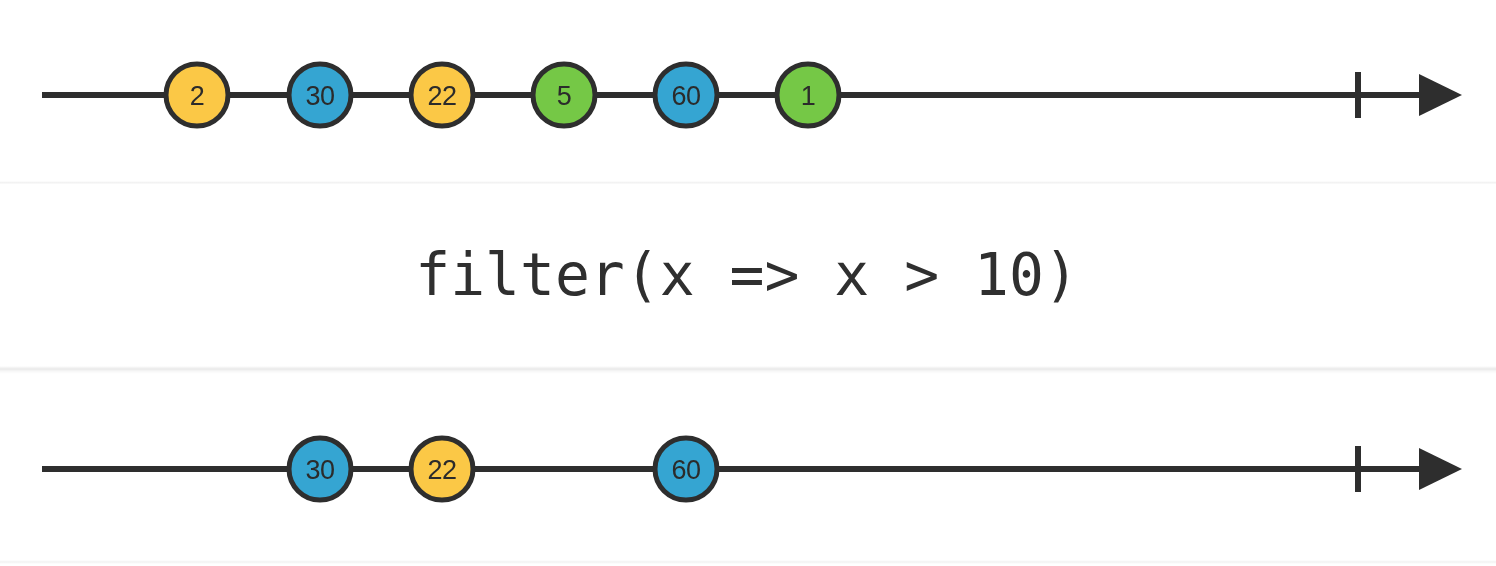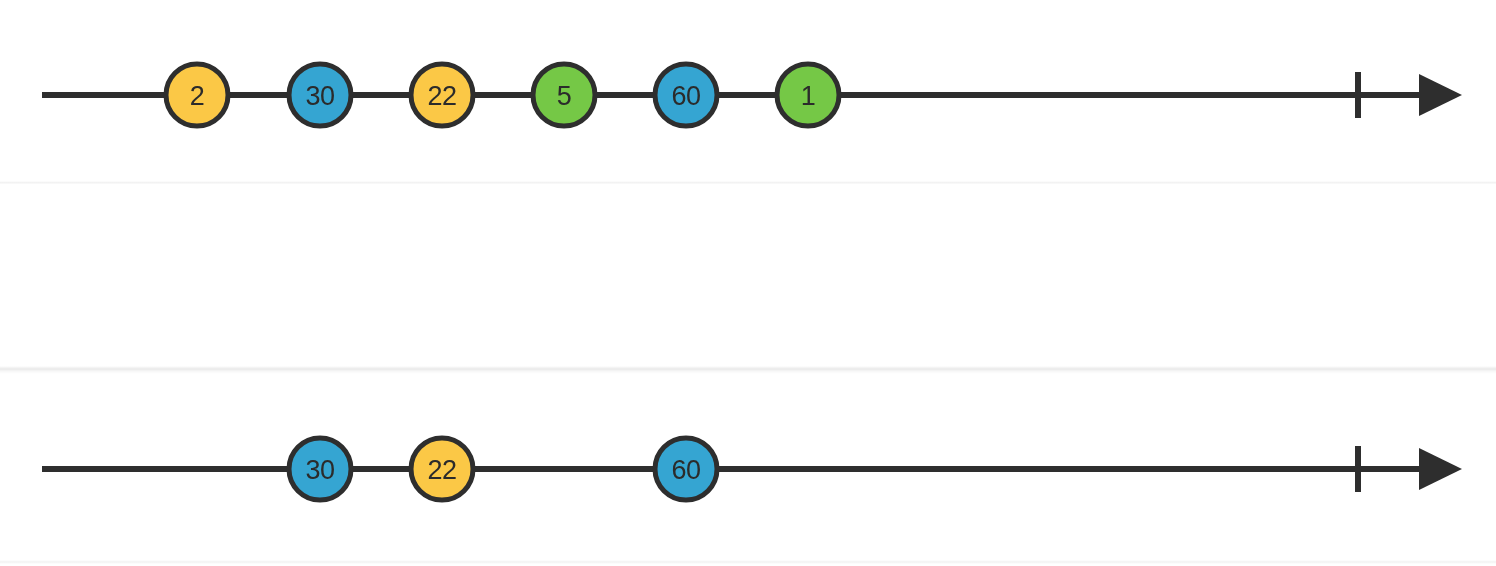--- a/index.html
+++ b/index.html
@@ -135,20 +135,23 @@
         </g>
         <g>
           <circle cx="808" cy="95" r="31" fill="#75c846" stroke="#2e2e2e" stroke-width="5"></circle>
           <text x="808" y="96" class="marble-label">1</text>
         </g>
       </svg>
   </div>
 
   <div class="band-sep sep-1"></div>
 
+  <div class="operator-band">
+    <div class="operator-text">filter(x =&gt; x &gt; 10)</div>
+  </div>
 
   <div class="band-sep sep-2"></div>
 
   <div class="stream output-stream">
     <svg id="output-svg" xmlns="http://www.w3.org/2000/svg" viewBox="0 0 1496 190">
         <line x1="42" y1="95" x2="1420" y2="95" stroke="#2e2e2e" stroke-width="6" stroke-linecap="butt"></line>
         <line x1="1358" y1="72" x2="1358" y2="118" stroke="#2e2e2e" stroke-width="6" stroke-linecap="butt"></line>
         <polygon points="1419,74 1462,95 1419,116" fill="#2e2e2e"></polygon>
         <g>
           <circle cx="320" cy="95" r="31" fill="#35a5d2" stroke="#2e2e2e" stroke-width="5"></circle>

